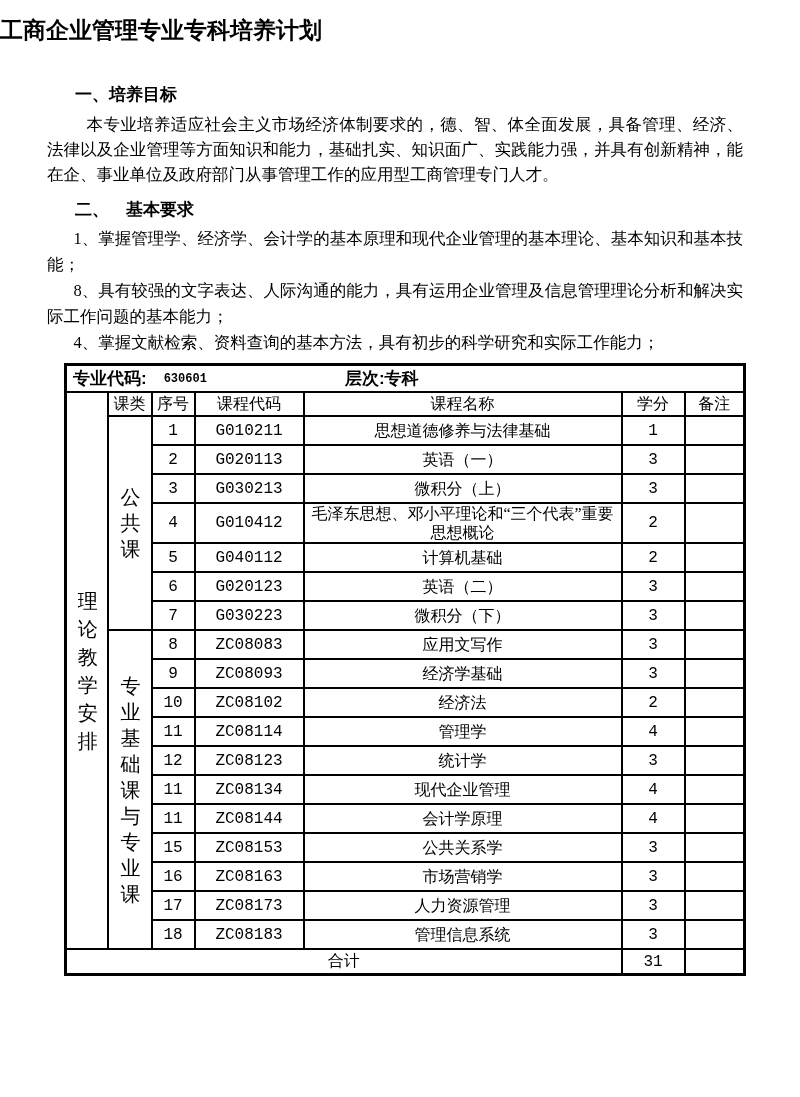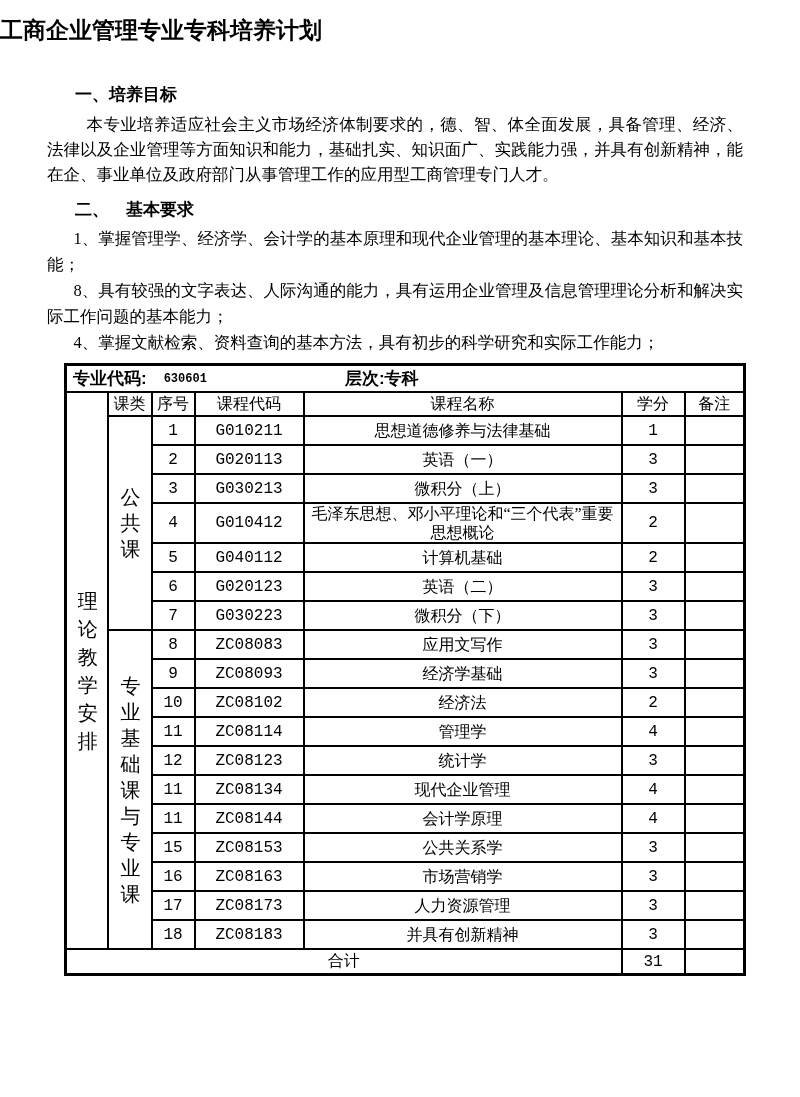--- a/index.html
+++ b/index.html
@@ -256,21 +256,21 @@
     <tr class="course-row">
       <td class="num">17</td>
       <td class="code">ZC08173</td>
       <td class="name">人力资源管理</td>
       <td class="num">3</td>
       <td class="remark"></td>
     </tr>
     <tr class="course-row">
       <td class="num">18</td>
       <td class="code">ZC08183</td>
-      <td class="name">并具有创新精神</td>
+      <td class="name">管理信息系统</td>
       <td class="num">3</td>
       <td class="remark"></td>
     </tr>
 
     <tr class="total-row">
       <td colspan="5" class="total-label">合计</td>
       <td class="num">31</td>
       <td class="remark"></td>
     </tr>
   </tbody>

